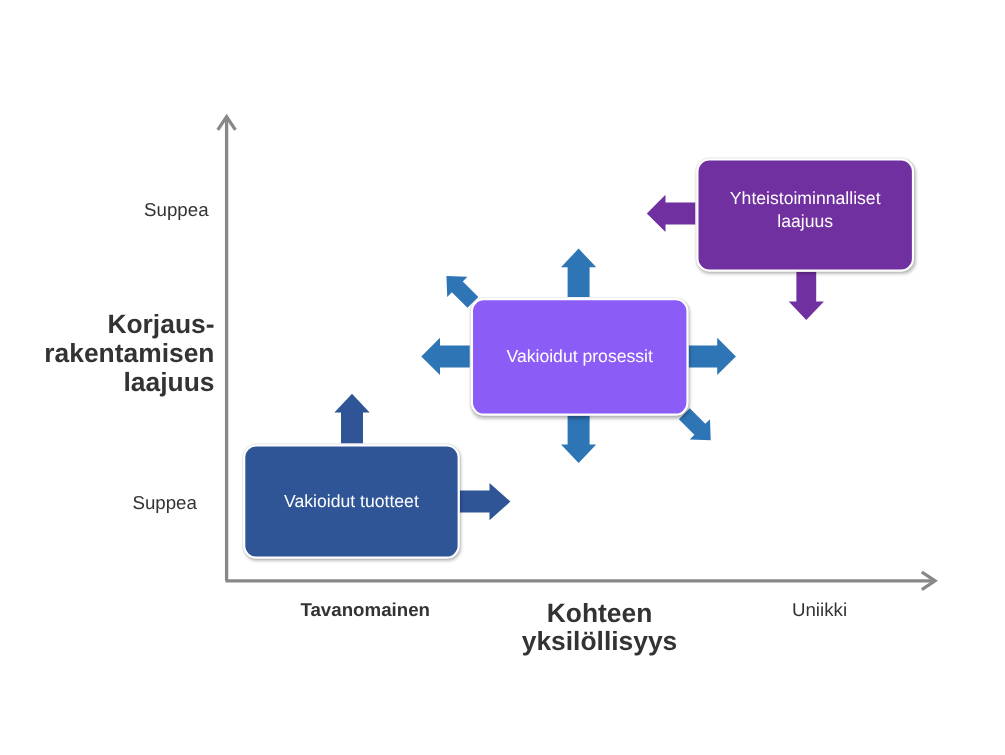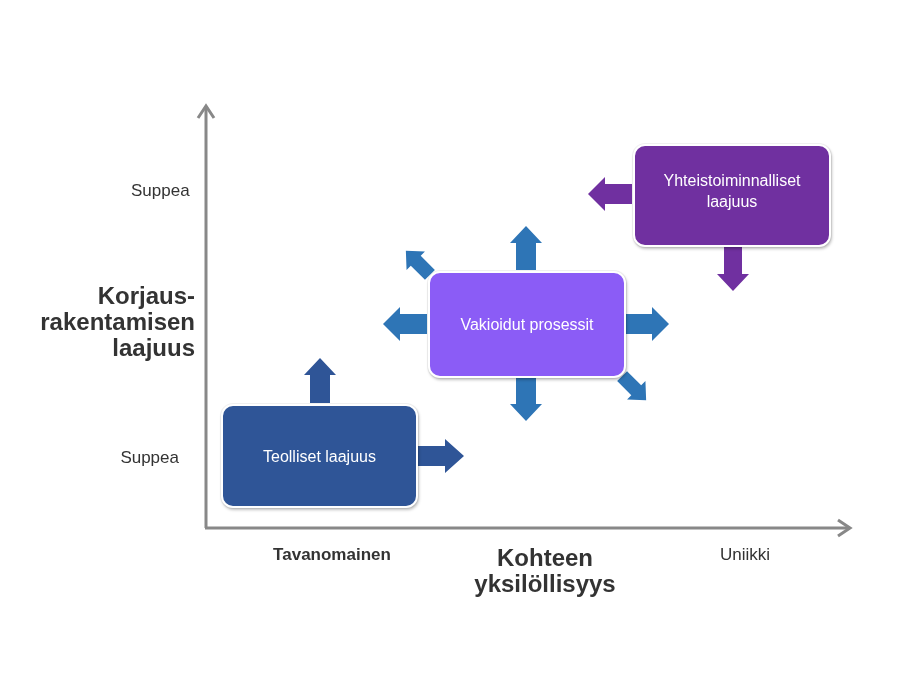--- a/index.html
+++ b/index.html
@@ -56,21 +56,21 @@
 </div>
 
 <div class="lbl tick" style="left:262px; top:545px; width:140px; text-align:center;font-weight:bold;">Tavanomainen</div>
 <div class="lbl tick" style="left:700px; top:545px; width:90px; text-align:center;">Uniikki</div>
 <div class="lbl axis-title" style="left:460px; top:545px; width:170px; text-align:center;">
   <div>Kohteen</div>
   <div>yksilöllisyys</div>
 </div>
 
 <div class="box" style="left:221px; top:404px; width:197px; height:104px; background:#2F5597;">
-  <span>Teolliset laajuus</span>
+  <span>Vakioidut tuotteet</span>
 </div>
 
 <div class="box" style="left:428px; top:271px; width:198px; height:107px; background:#8b5cf6;">
   <span>Vakioidut prosessit</span>
 </div>
 
 <div class="box" style="left:633px; top:144px; width:198px; height:103px; background:#7030A0; padding-bottom:10px;">
   <div>
     <div>Yhteistoiminnalliset</div>
     <div>laajuus</div>

